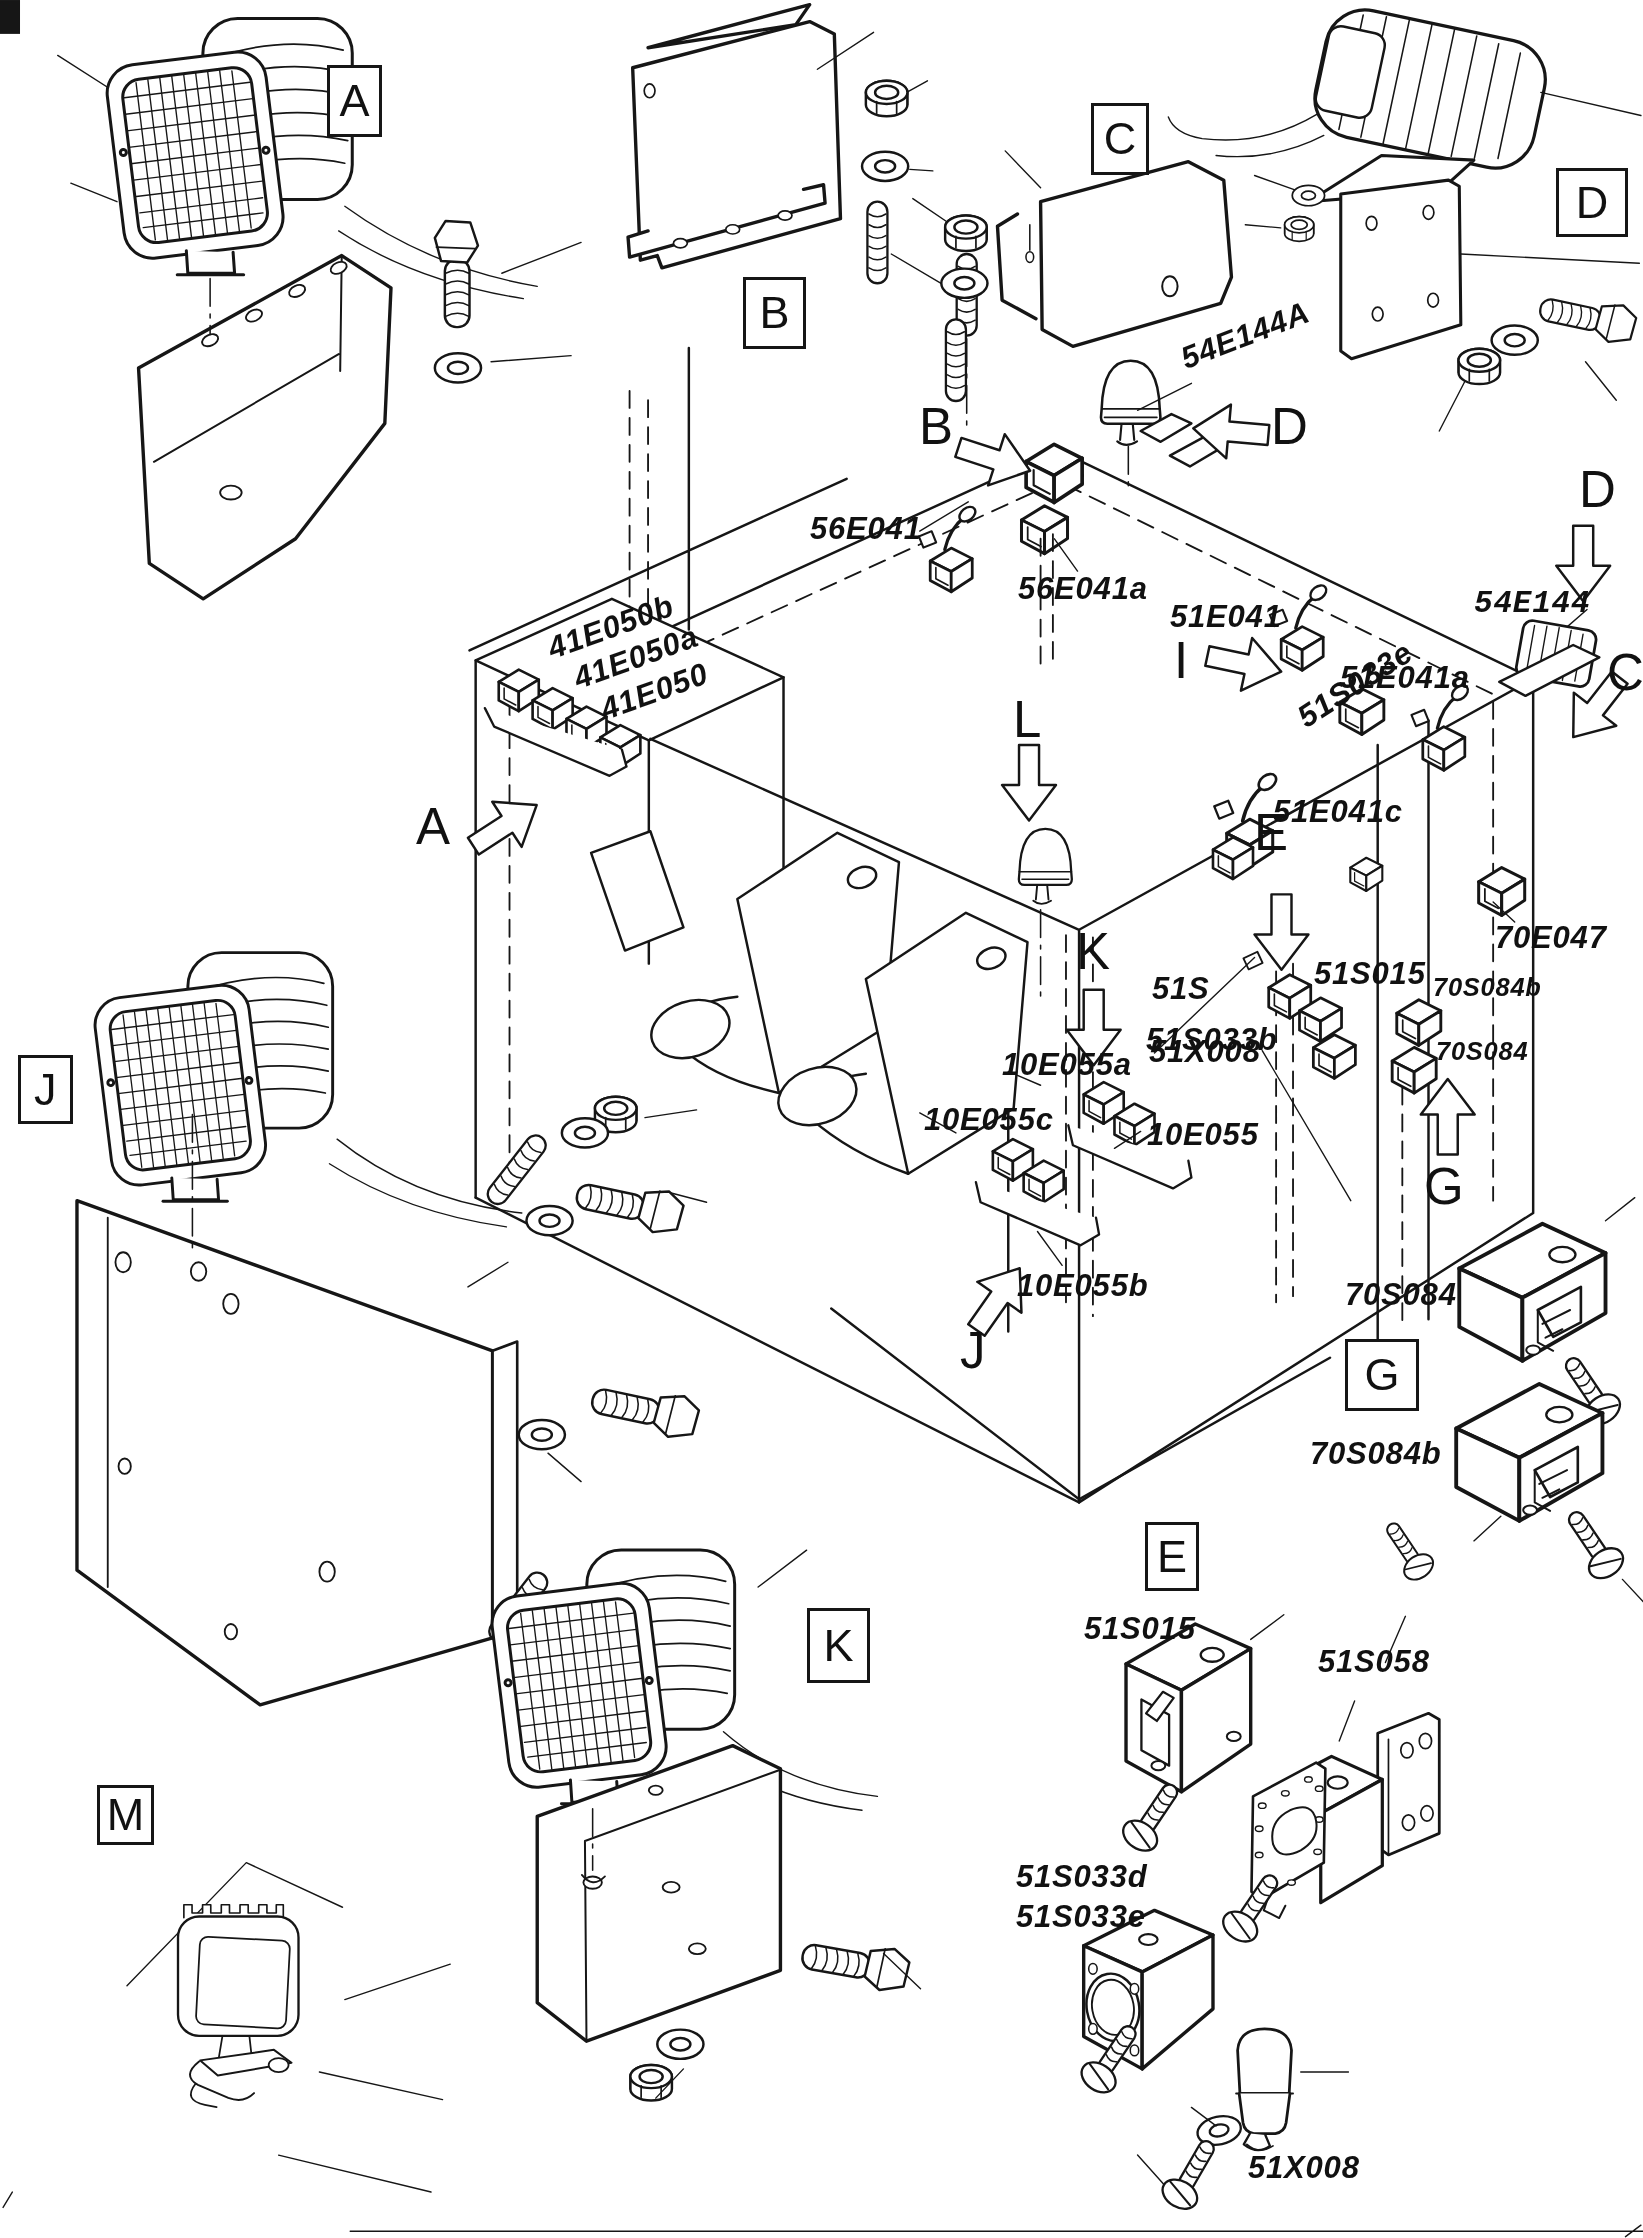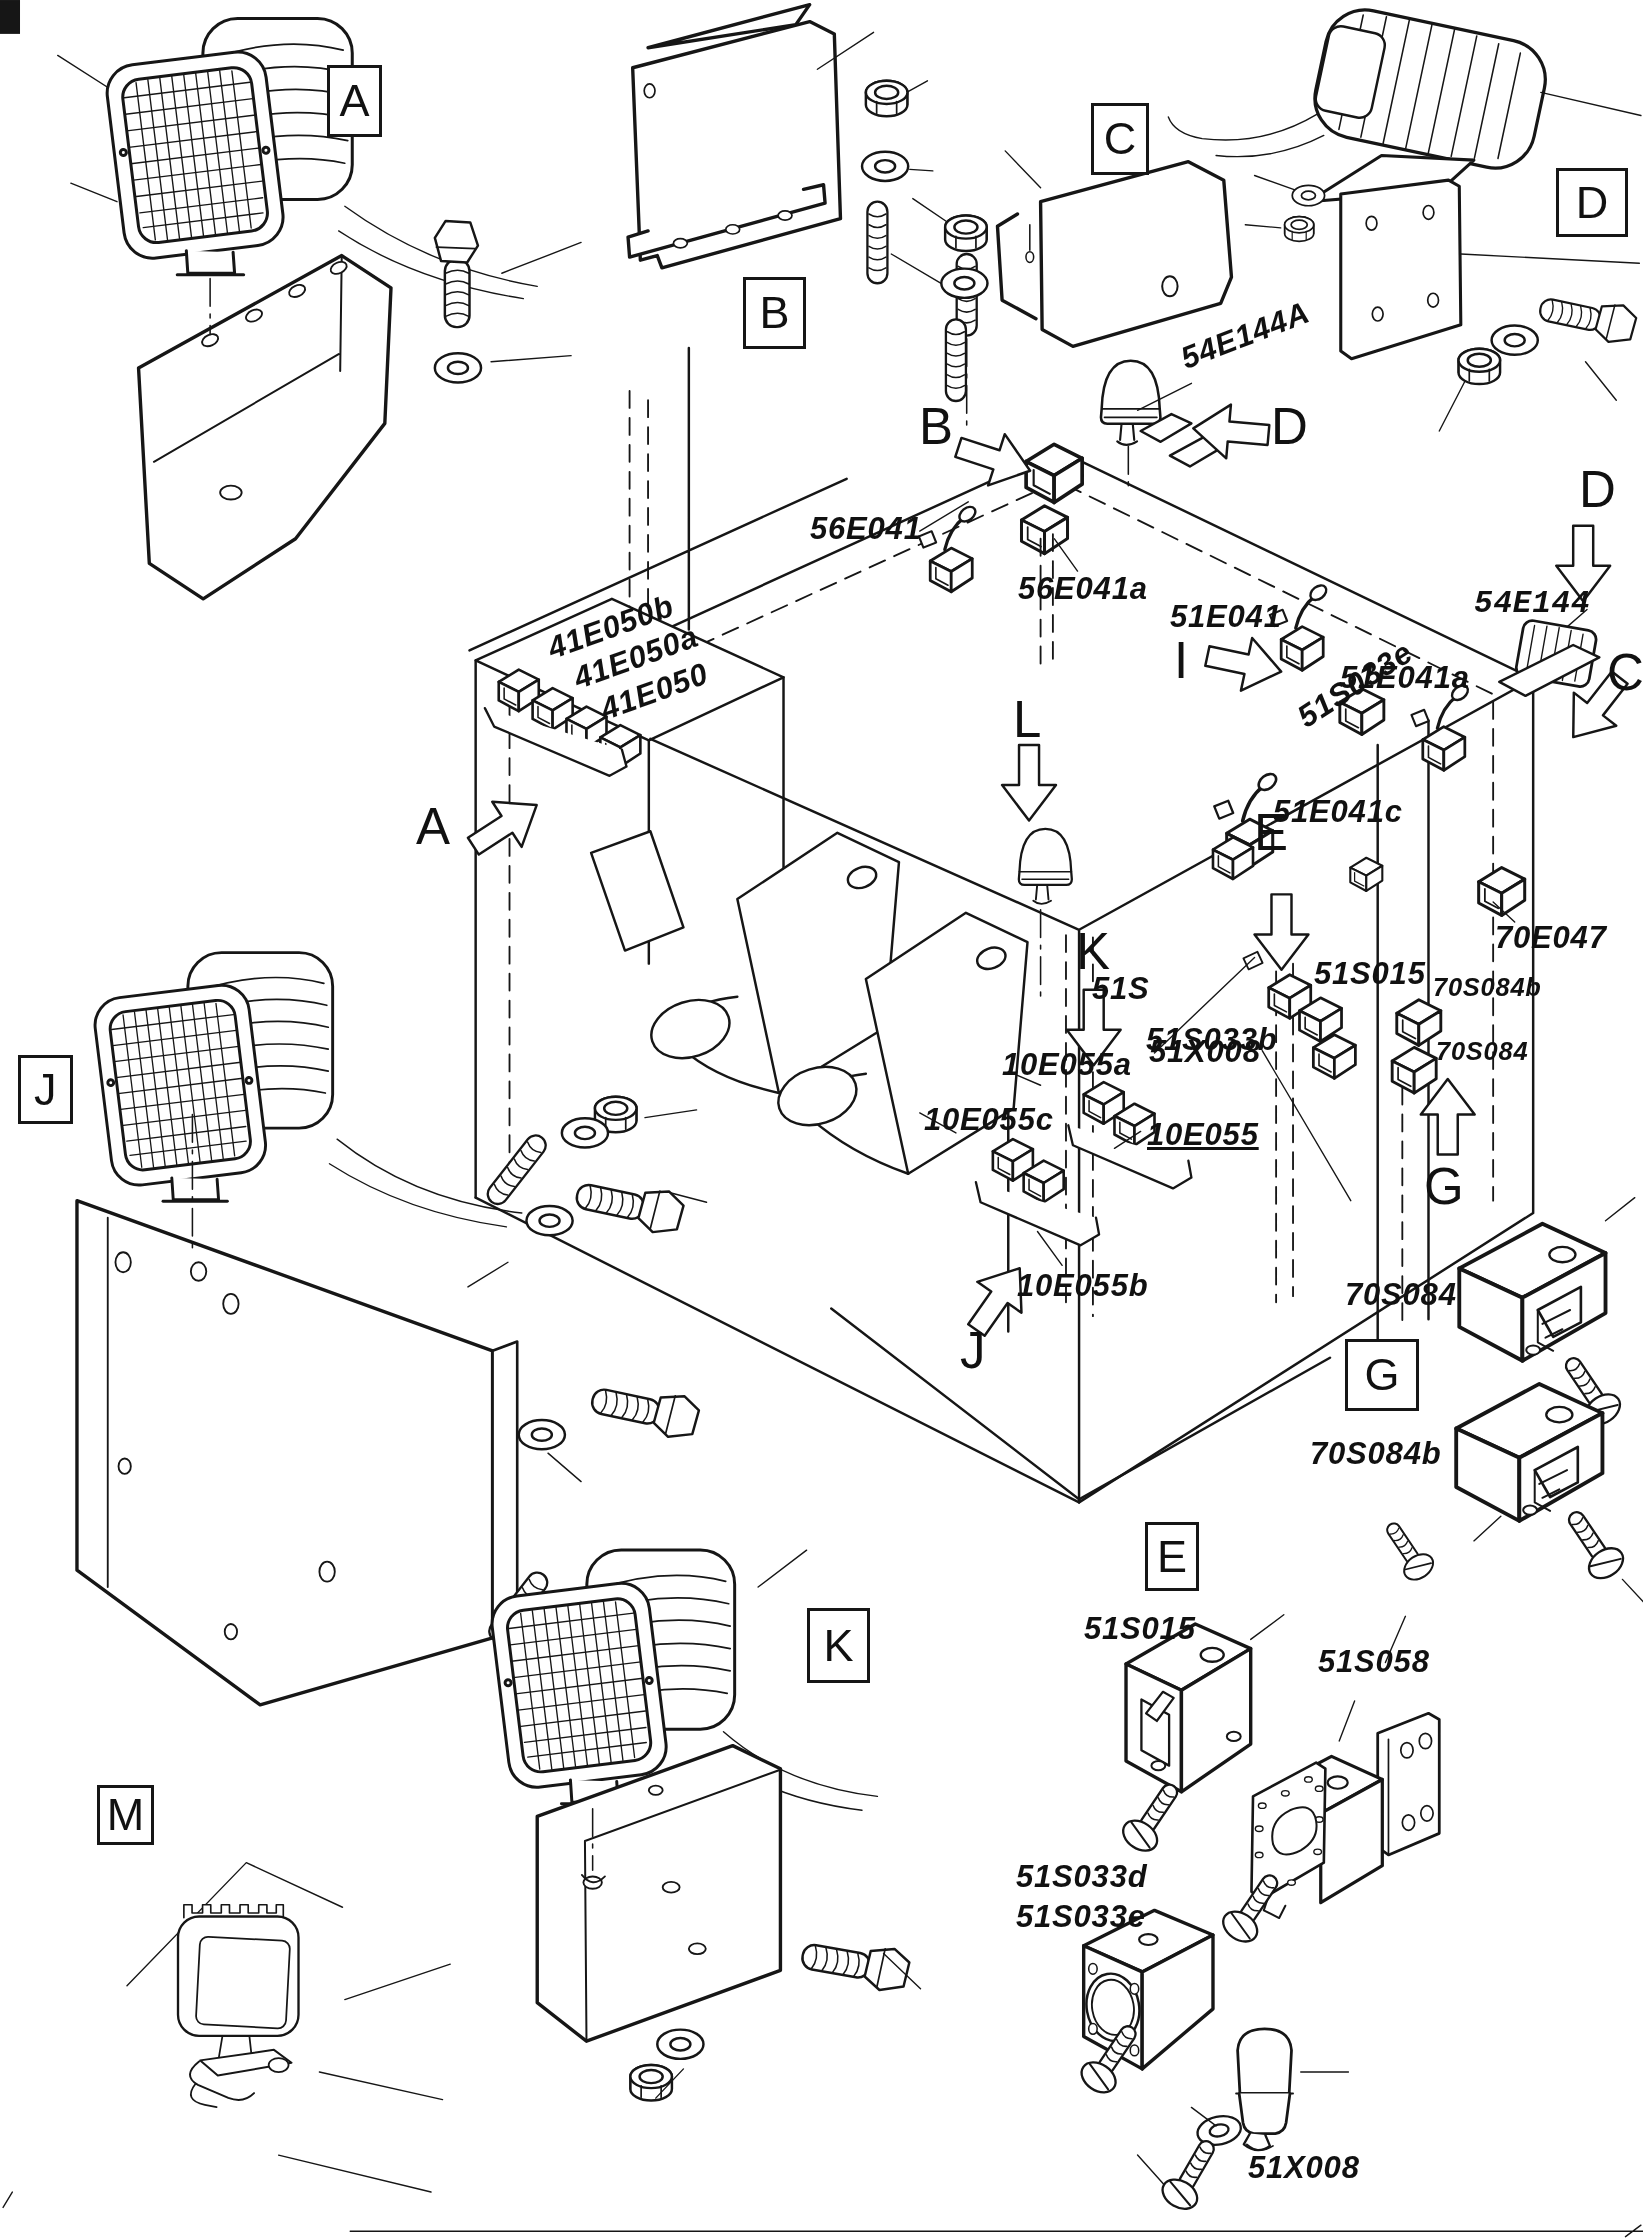--- a/index.html
+++ b/index.html
@@ -459,29 +459,29 @@
   <div class="pl" style="left:1018px;top:571px;">56E041a</div>
   <div class="pl" style="left:543px;top:633px;transform:rotate(-20deg);">41E050b</div>
   <div class="pl" style="left:569px;top:663px;transform:rotate(-20deg);">41E050a</div>
   <div class="pl" style="left:596px;top:694px;transform:rotate(-20deg);">41E050</div>
   <div class="pl" style="left:1170px;top:599px;">51E041</div>
   <div class="pl" style="left:1474px;top:586px;font-family:Liberation Mono, monospace;">54E144</div>
   <div class="pl" style="left:1340px;top:660px;">51E041a</div>
   <div class="pl" style="left:1291px;top:705px;transform:rotate(-33deg);">51S033e</div>
   <div class="pl" style="left:1273px;top:794px;">51E041c</div>
   <div class="pl" style="left:1495px;top:920px;">70E047</div>
-  <div class="pl" style="left:1092px;top:971px;">51S</div>
+  <div class="pl" style="left:1152px;top:971px;">51S</div>
   <div class="pl" style="left:1149px;top:1034px;">51X008</div>
   <div class="pl" style="left:1314px;top:956px;">51S015</div>
   <div class="pl sm" style="left:1433px;top:973px;">70S084b</div>
   <div class="pl sm" style="left:1436px;top:1037px;">70S084</div>
   <div class="pl" style="left:1146px;top:1022px;">51S033b</div>
   <div class="pl" style="left:1002px;top:1047px;">10E055a</div>
   <div class="pl" style="left:910px;top:1102px;margin-left:14px;">10E055c</div>
-  <div class="pl" style="left:1147px;top:1117px;text-decoration:underline;">10E055</div>
+  <div class="pl" style="left:1147px;top:1117px;">10E055</div>
   <div class="pl" style="left:1017px;top:1268px;">10E055b</div>
   <div class="pl" style="left:1345px;top:1277px;">70S084</div>
   <div class="pl" style="left:1310px;top:1436px;">70S084b</div>
   <div class="pl" style="left:1084px;top:1611px;">51S015</div>
   <div class="pl" style="left:1318px;top:1644px;">51S058</div>
   <div class="pl" style="left:1016px;top:1859px;">51S033d</div>
   <div class="pl" style="left:1016px;top:1899px;">51S033e</div>
   <div class="pl" style="left:1248px;top:2150px;">51X008</div>
 </div>
 

